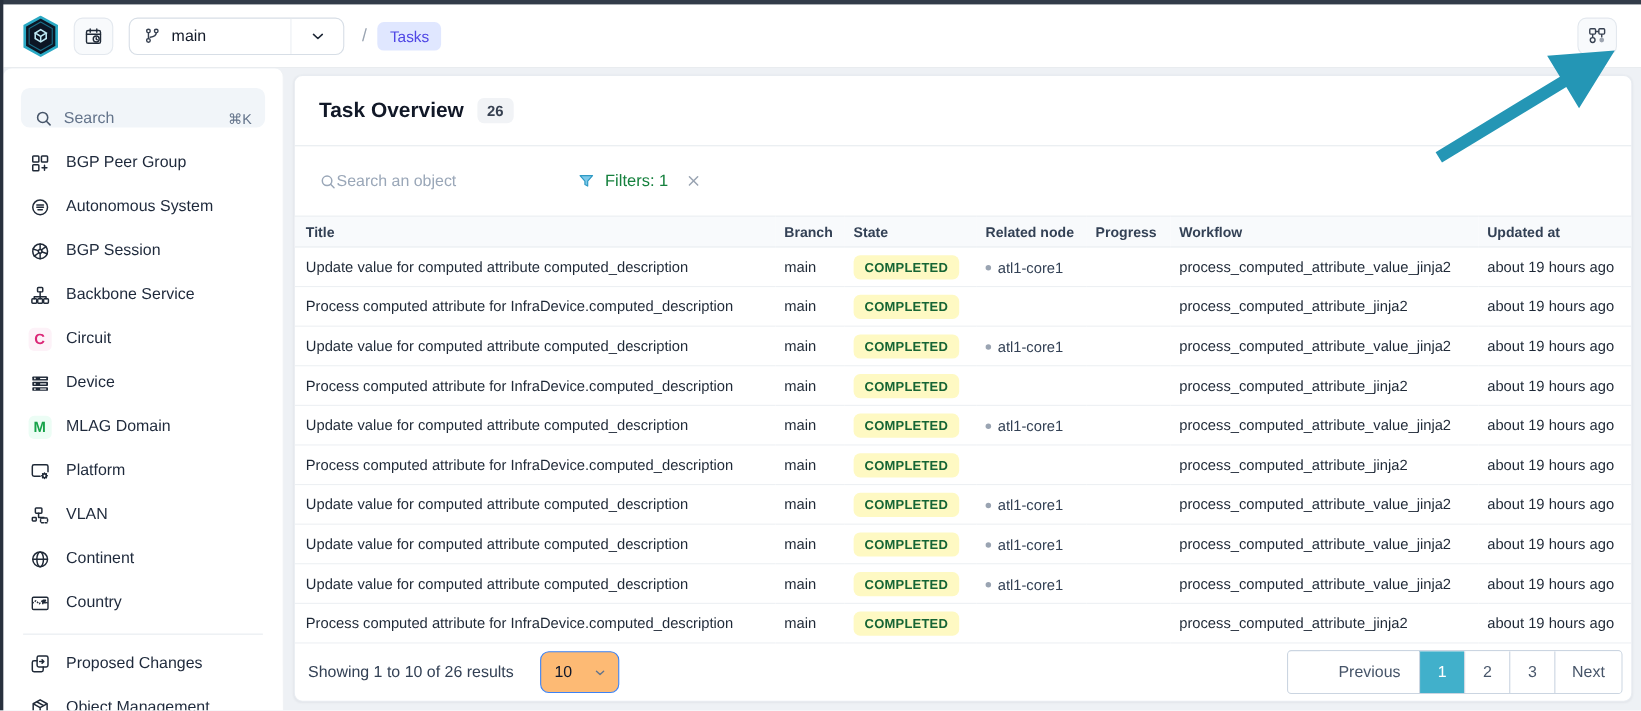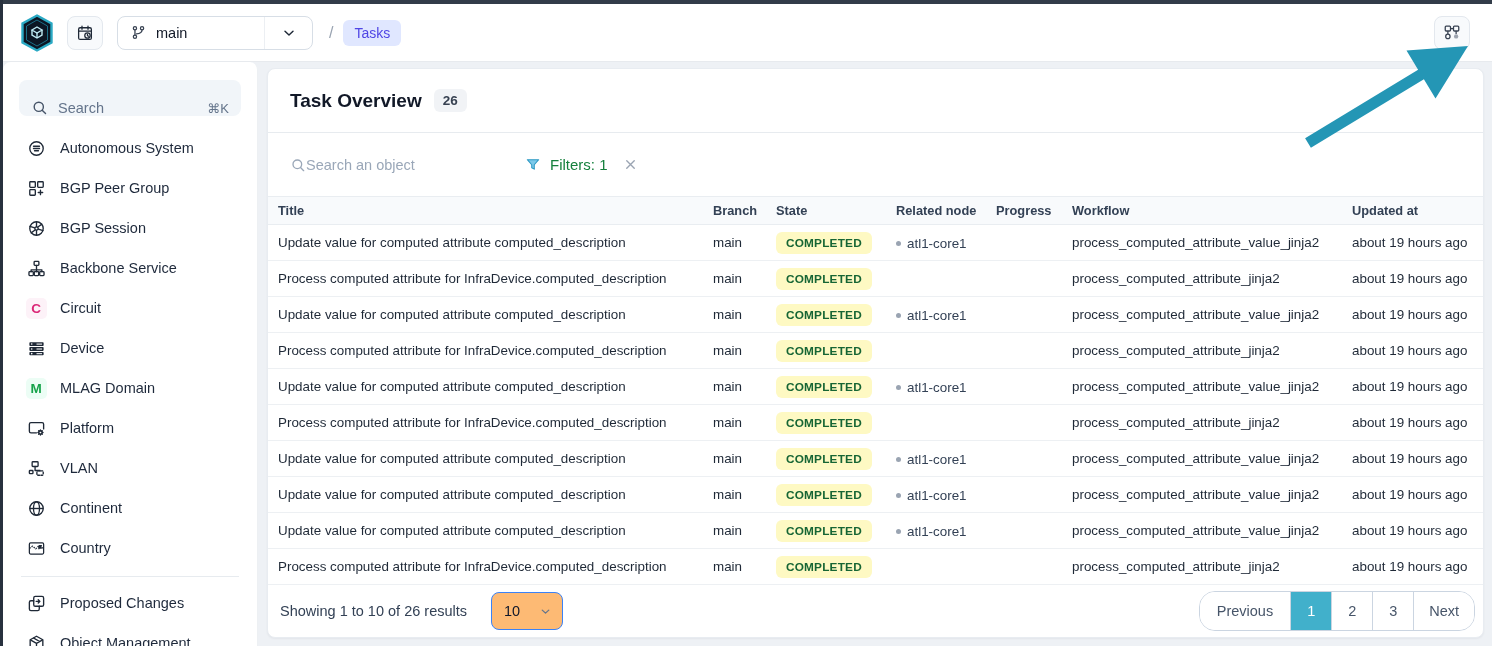--- a/index.html
+++ b/index.html
@@ -65,21 +65,21 @@
                      padding:4px 10px; border-radius:6px; letter-spacing:.2px; }
   .node { display:inline-flex; align-items:center; gap:6px; color:#334155; }
   .dot { width:5px; height:5px; border-radius:50%; background:#9aa4b2; display:inline-block; }
 
   .card-footer { height:52px; display:flex; align-items:center; justify-content:space-between; padding:0 8px 0 10px; }
   .footer-left { display:flex; align-items:center; }
   .showing-text { font-size:14.5px; color:#334155; margin-left:2px; }
   .page-size { margin-left:24px; width:72px; height:38px; border:1px solid #3b82f6; border-radius:8px;
                display:flex; align-items:center; justify-content:space-between; padding:0 10px 0 12px;
                font-size:14.5px; color:#0f172a; cursor:pointer; background:#fdba74; }
-  .pagination { display:flex; border:1px solid #cbd5e1; border-radius:16px; overflow:hidden; height:40px; }
+  .pagination { display:flex; border:1px solid #cbd5e1; border-radius:4px; overflow:hidden; height:40px;padding-left:29px; }
   .pg-btn { display:flex; align-items:center; justify-content:center; background:#fff; color:#475569;
             font-size:14.5px; border-left:1px solid #cbd5e1; cursor:pointer; padding:0 15px; min-width:41px; }
   .pg-btn:first-child { border-left:none; padding:0 17px; }
   .pg-btn.active { background:#41b0cb; color:#fff; }
 
   .arrow-annotation { position:absolute; left:1295px; top:36px; width:185px; height:122px; z-index:50; pointer-events:none; }
 
   svg { display:block; }
 </style>
 </head>
@@ -150,36 +150,36 @@
         <path d="M15.8 15.8L20.5 20.5"></path>
     </svg>
     <span class="ph">Search</span>
     <span class="kbd">⌘K</span>
   </div>
 
   <div class="nav-list">
     <div class="nav-item">
       <span class="nav-ic">
         <svg width="19" height="19" viewBox="0 0 24 24" fill="none" stroke="currentColor" stroke-width="1.7" stroke-linecap="round">
-            <circle cx="12" cy="12" r="8.5"></circle>
-            <path d="M8.2 9.2h7.6M8.2 12h7.6M9.5 14.8h5"></path>
-          </svg>
-      </span>
-      <span>Autonomous System</span>
-    </div>
-    <div class="nav-item">
-      <span class="nav-ic">
-        <svg width="19" height="19" viewBox="0 0 24 24" fill="none" stroke="currentColor" stroke-width="1.7" stroke-linecap="round">
             <rect x="3.5" y="3.5" width="7" height="7" rx="1"></rect>
             <rect x="13.5" y="3.5" width="7" height="7" rx="1"></rect>
             <rect x="3.5" y="13.5" width="7" height="7" rx="1"></rect>
             <path d="M17 14.2v5.6M14.2 17h5.6"></path>
           </svg>
       </span>
       <span>BGP Peer Group</span>
+    </div>
+    <div class="nav-item">
+      <span class="nav-ic">
+        <svg width="19" height="19" viewBox="0 0 24 24" fill="none" stroke="currentColor" stroke-width="1.7" stroke-linecap="round">
+            <circle cx="12" cy="12" r="8.5"></circle>
+            <path d="M8.2 9.2h7.6M8.2 12h7.6M9.5 14.8h5"></path>
+          </svg>
+      </span>
+      <span>Autonomous System</span>
     </div>
     <div class="nav-item">
       <span class="nav-ic">
         <svg width="19" height="19" viewBox="0 0 24 24" fill="none" stroke="currentColor" stroke-width="1.7" stroke-linecap="round">
             <circle cx="12" cy="12" r="8.5"></circle>
             <circle cx="12" cy="12" r="2.1"></circle>
             <path d="M12 3.5v6M12 14.5v6M3.8 9.3l5.9 1.9M14.3 12.8l5.9 1.9M5.2 17.5l5-3.6M13.8 10.1l5-3.6"></path>
           </svg>
       </span>
       <span>BGP Session</span>

